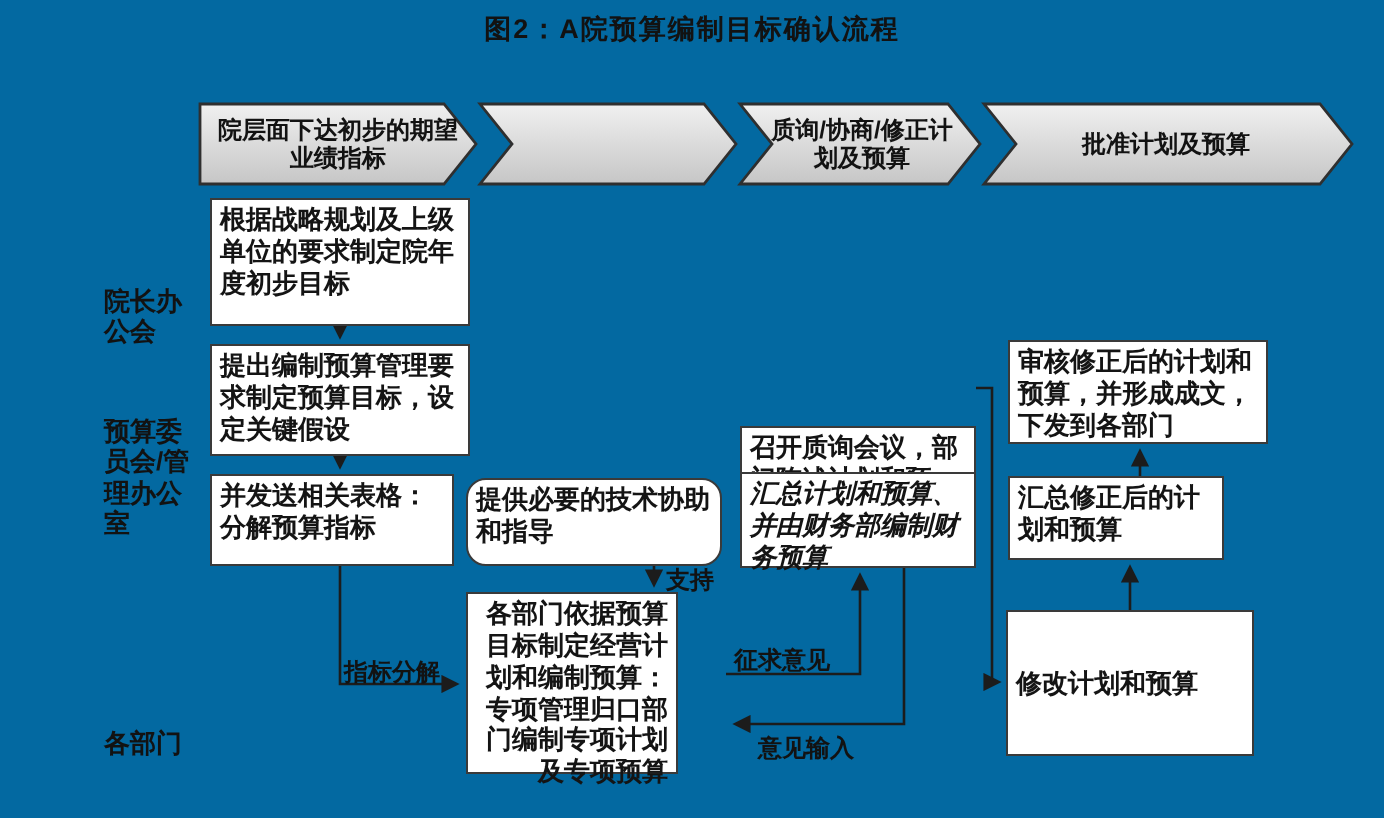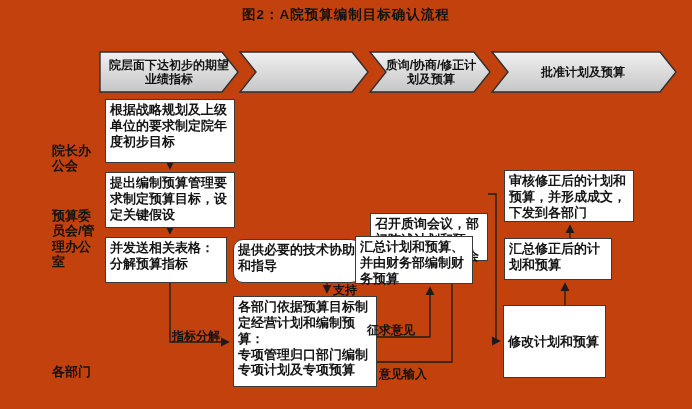--- a/index.html
+++ b/index.html
@@ -1,17 +1,17 @@
 <!DOCTYPE html>
 <html><head>
 <meta charset="utf-8">
 <style>
   html,body{margin:0;padding:0;}
   body{background:#ffffff;font-family:"Liberation Sans","DejaVu Sans",sans-serif;}
-  #stage{position:relative;width:692px;height:409px;background:#c2410c;overflow:hidden;color:#121212;}
+  #stage{position:relative;width:692px;height:409px;background:#0369a1;overflow:hidden;color:#121212;}
   #connector-layer{position:absolute;left:0;top:0;width:692px;height:409px;}
   .title{position:absolute;left:0;top:6px;width:692px;text-align:center;
          font-size:13.5px;font-weight:bold;letter-spacing:1px;white-space:pre-line;}
   .box{position:absolute;background:#ffffff;border:1.5px solid #3a3a3a;
        font-size:13px;font-weight:bold;line-height:1.22;padding:2px 4px;
        white-space:pre-line;box-sizing:border-box;color:#141414;word-break:break-all;}
   .box.vcenter{display:flex;align-items:center;}
   .lane-label{position:absolute;font-size:13px;font-weight:bold;line-height:1.18;
               white-space:pre-line;width:50px;word-break:break-all;margin-top:37px;}
   .phase-label{position:absolute;display:flex;align-items:center;justify-content:center;
@@ -70,26 +70,26 @@
 员会/管
 理办公
 室</div>
   <div class="lane-label" style="left:52px;top:327px;">各部门</div>
 
   <div class="box" style="left:105px;top:99px;width:130px;height:64px;">根据战略规划及上级单位的要求制定院年度初步目标</div>
   <div class="box" style="left:105px;top:172px;width:130px;height:56px;">提出编制预算管理要求制定预算目标，设定关键假设</div>
   <div class="box" style="left:105px;top:237px;width:122px;height:46px;">并发送相关表格：
 分解预算指标</div>
   <div class="box" style="left:233px;top:239px;width:128px;height:44px;border-radius:10px;">提供必要的技术协助和指导</div>
-  <div class="box" style="left:233px;top:296px;width:144px;height:91px;">各部门依据预算目标制定经营计划和编制预算：
+  <div class="box" style="left:233px;top:296px;width:106px;height:91px;text-align:right;">各部门依据预算目标制定经营计划和编制预算：
 专项管理归口部门编制专项计划及专项预算</div>
   <div class="box" style="left:370px;top:172px;width:118px;height:48px;margin-top:41px;">召开质询会议，部门陈述计划和预算，院长和委员会质询</div>
-  <div class="box" style="left:355px;top:236px;width:118px;height:48px;">汇总计划和预算、并由财务部编制财务预算</div>
+  <div class="box" style="left:370px;top:236px;width:118px;height:48px;font-style:italic;">汇总计划和预算、并由财务部编制财务预算</div>
   <div class="box" style="left:504px;top:170px;width:130px;height:52px;">审核修正后的计划和预算，并形成成文，下发到各部门</div>
   <div class="box" style="left:504px;top:238px;width:108px;height:42px;">汇总修正后的计划和预算</div>
-  <div class="box vcenter" style="left:503px;top:305px;width:103px;height:73px;">修改计划和预算</div>
+  <div class="box vcenter" style="left:503px;top:305px;width:124px;height:73px;">修改计划和预算</div>
 
   <div class="edge-label" style="left:172px;top:328px;">指标分解</div>
   <div class="edge-label" style="left:333px;top:282px;">支持</div>
   <div class="edge-label" style="left:367px;top:322px;">征求意见</div>
   <div class="edge-label" style="left:379px;top:366px;">意见输入</div>
 
 </div>
 
 </body></html>

